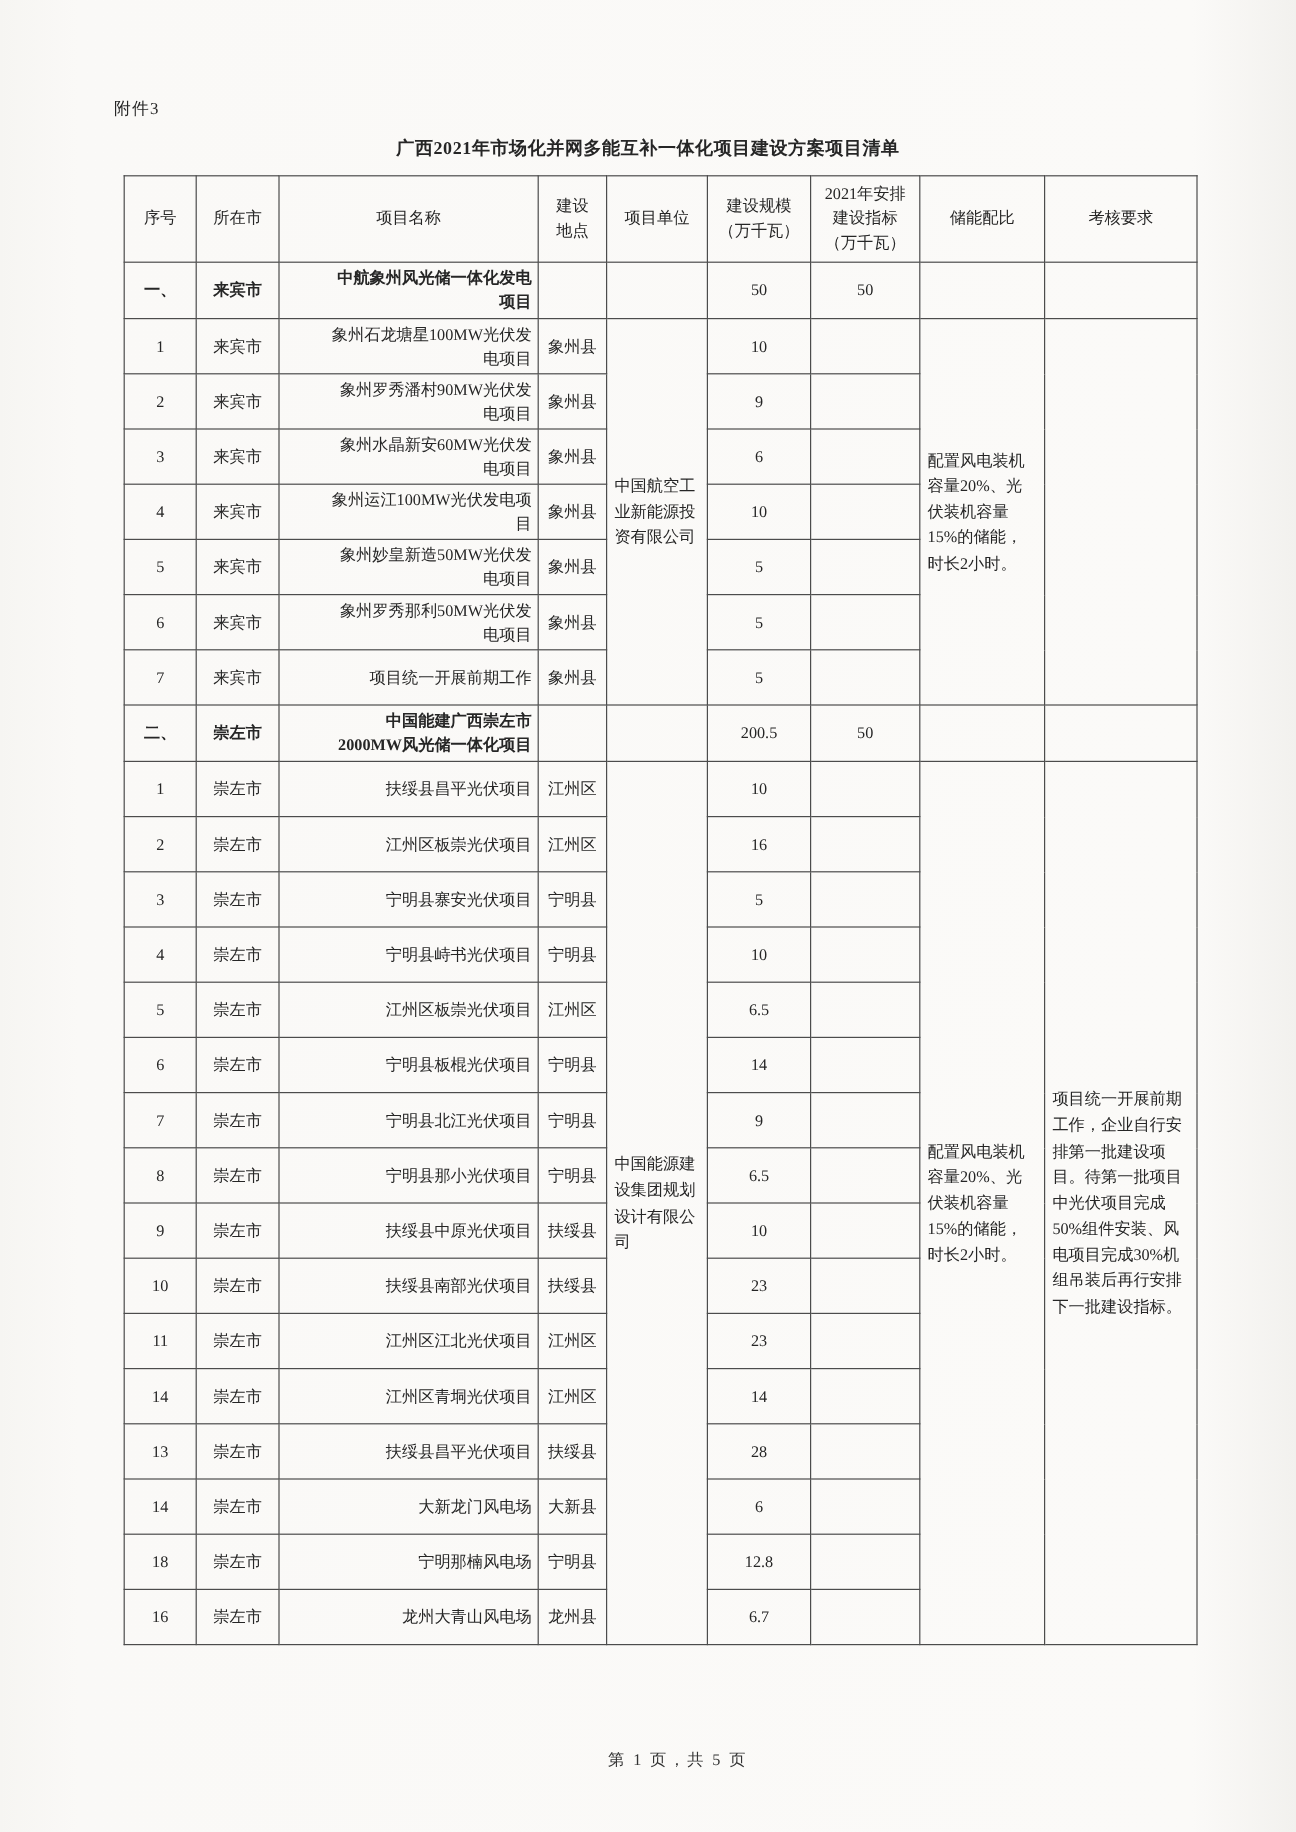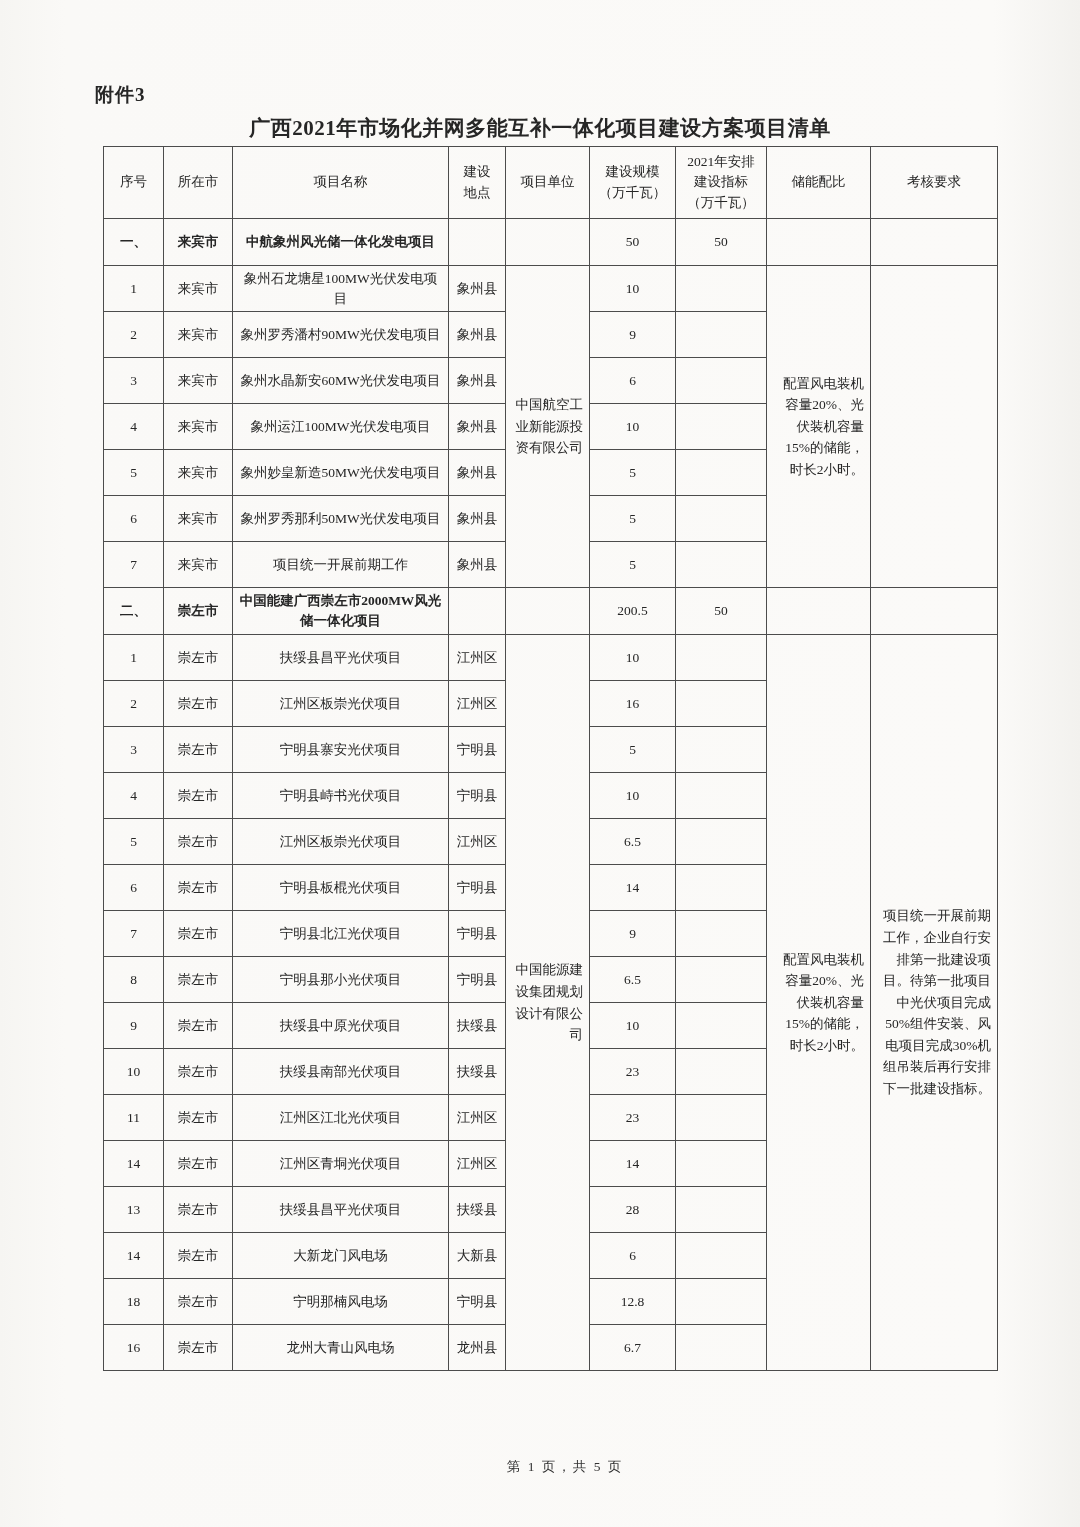--- a/index.html
+++ b/index.html
@@ -6,25 +6,25 @@
   body{
     width:1080px;height:1527px;
     background:linear-gradient(90deg,#f6f5f2 0%,#faf9f7 6%,#fbfaf8 92%,#f2f1ee 100%);
     font-family:"Liberation Serif","DejaVu Serif",serif;
     color:#262626;
     position:relative;
     overflow:hidden;
   }
   .attachment{
     position:absolute;left:95px;top:82px;
-    font-size:19px;font-weight:bold;letter-spacing:1px;
+    font-size:14px;font-weight:normal;letter-spacing:1px;
   }
   .doc-title{
     position:absolute;left:0;top:114px;width:1080px;
-    text-align:center;font-size:21px;font-weight:bold;letter-spacing:0.5px;
+    text-align:center;font-size:15px;font-weight:bold;letter-spacing:0.5px;
   }
   .table-wrap{position:absolute;left:103px;top:146px;}
   table{
     border-collapse:collapse;table-layout:fixed;width:894px;
   }
   col.c-no{width:60px}
   col.c-city{width:69px}
   col.c-name{width:216px}
   col.c-loc{width:57px}
   col.c-unit{width:84px}
@@ -37,23 +37,23 @@
     font-size:13.5px;font-weight:normal;
     text-align:center;vertical-align:middle;
     padding:2px 5px;
     line-height:1.45;
     overflow:hidden;
   }
   thead tr{height:72px;}
   th{white-space:pre-line;line-height:1.5;}
   tbody tr{height:46px;}
   tbody tr.section-row{height:47px;}
-  td.t-left{text-align:center;}
+  td.t-left{text-align:right;padding-left:40px;}
   td.t-bold{font-weight:bold;}
-  td.longtext{text-align:right;line-height:1.6;padding:4px 6px;margin-left:16px;}
+  td.longtext{text-align:left;line-height:1.6;padding:4px 6px;margin-left:16px;}
   .footer{
     position:absolute;left:0;top:1458px;width:1080px;
     text-align:center;font-size:13.5px;letter-spacing:2px;color:#333;padding-left:25px;
   }
 </style>
 </head>
 <body>
 
 <div class="attachment">附件3</div>
 

